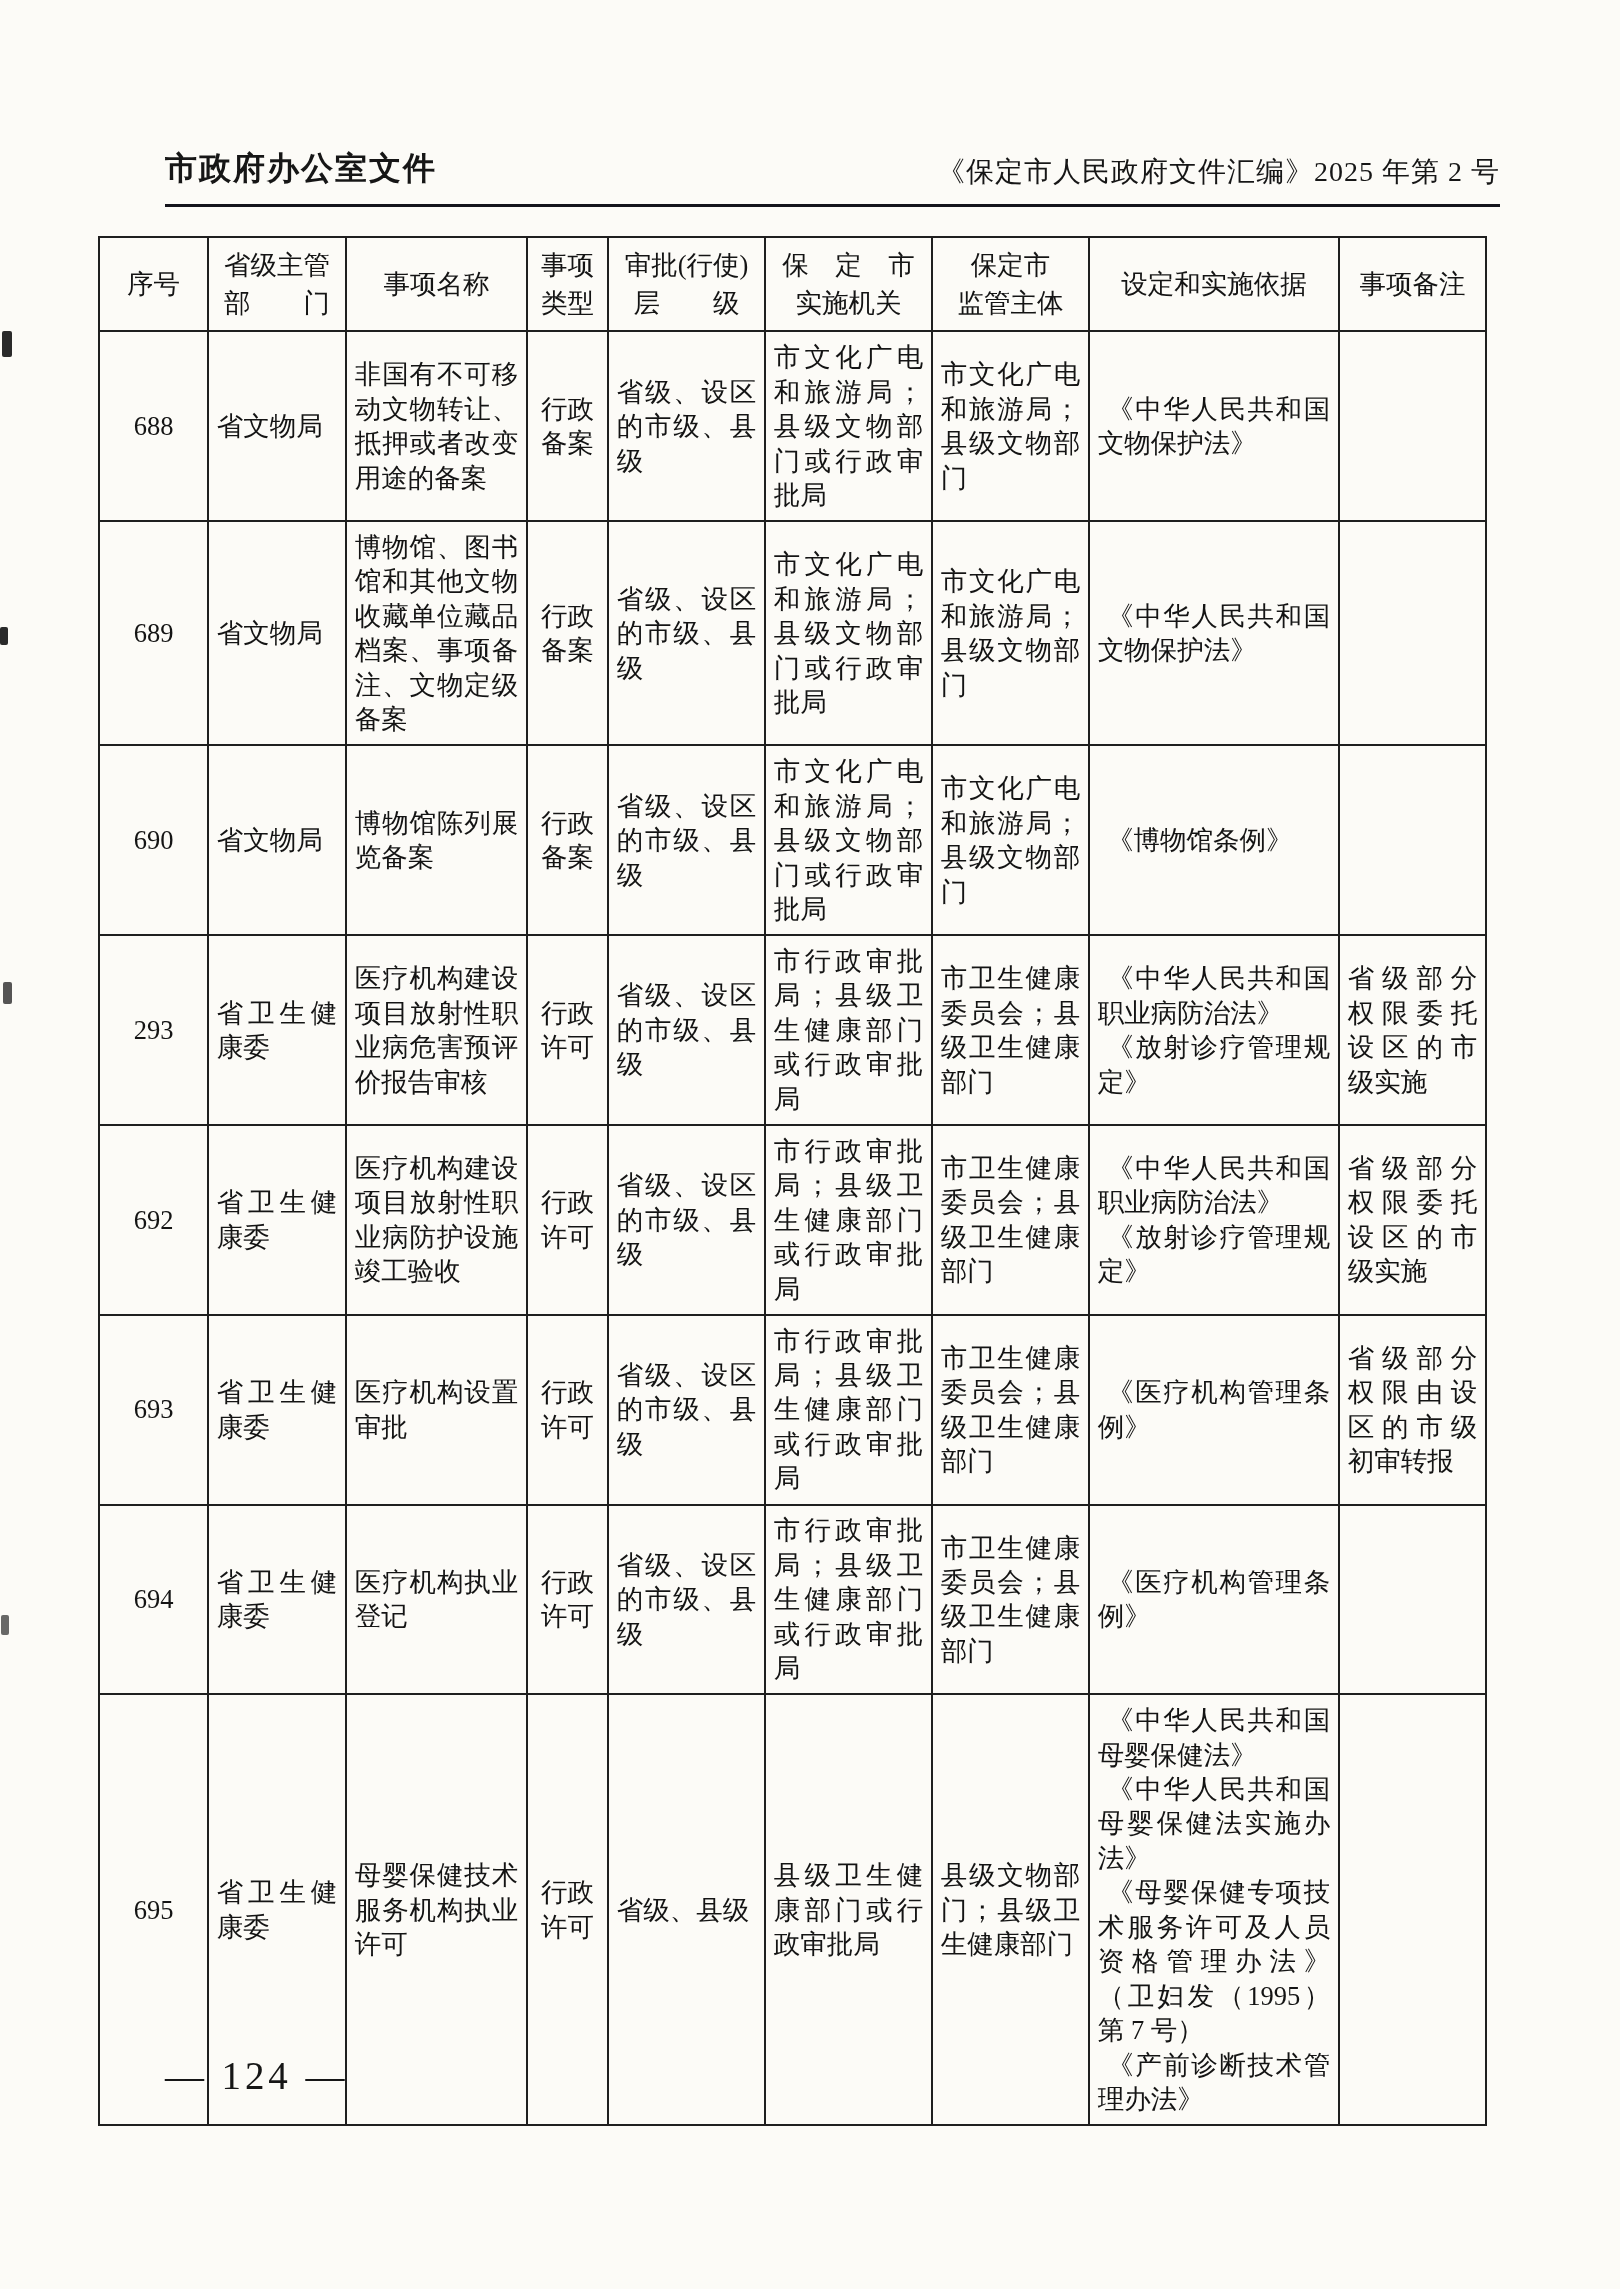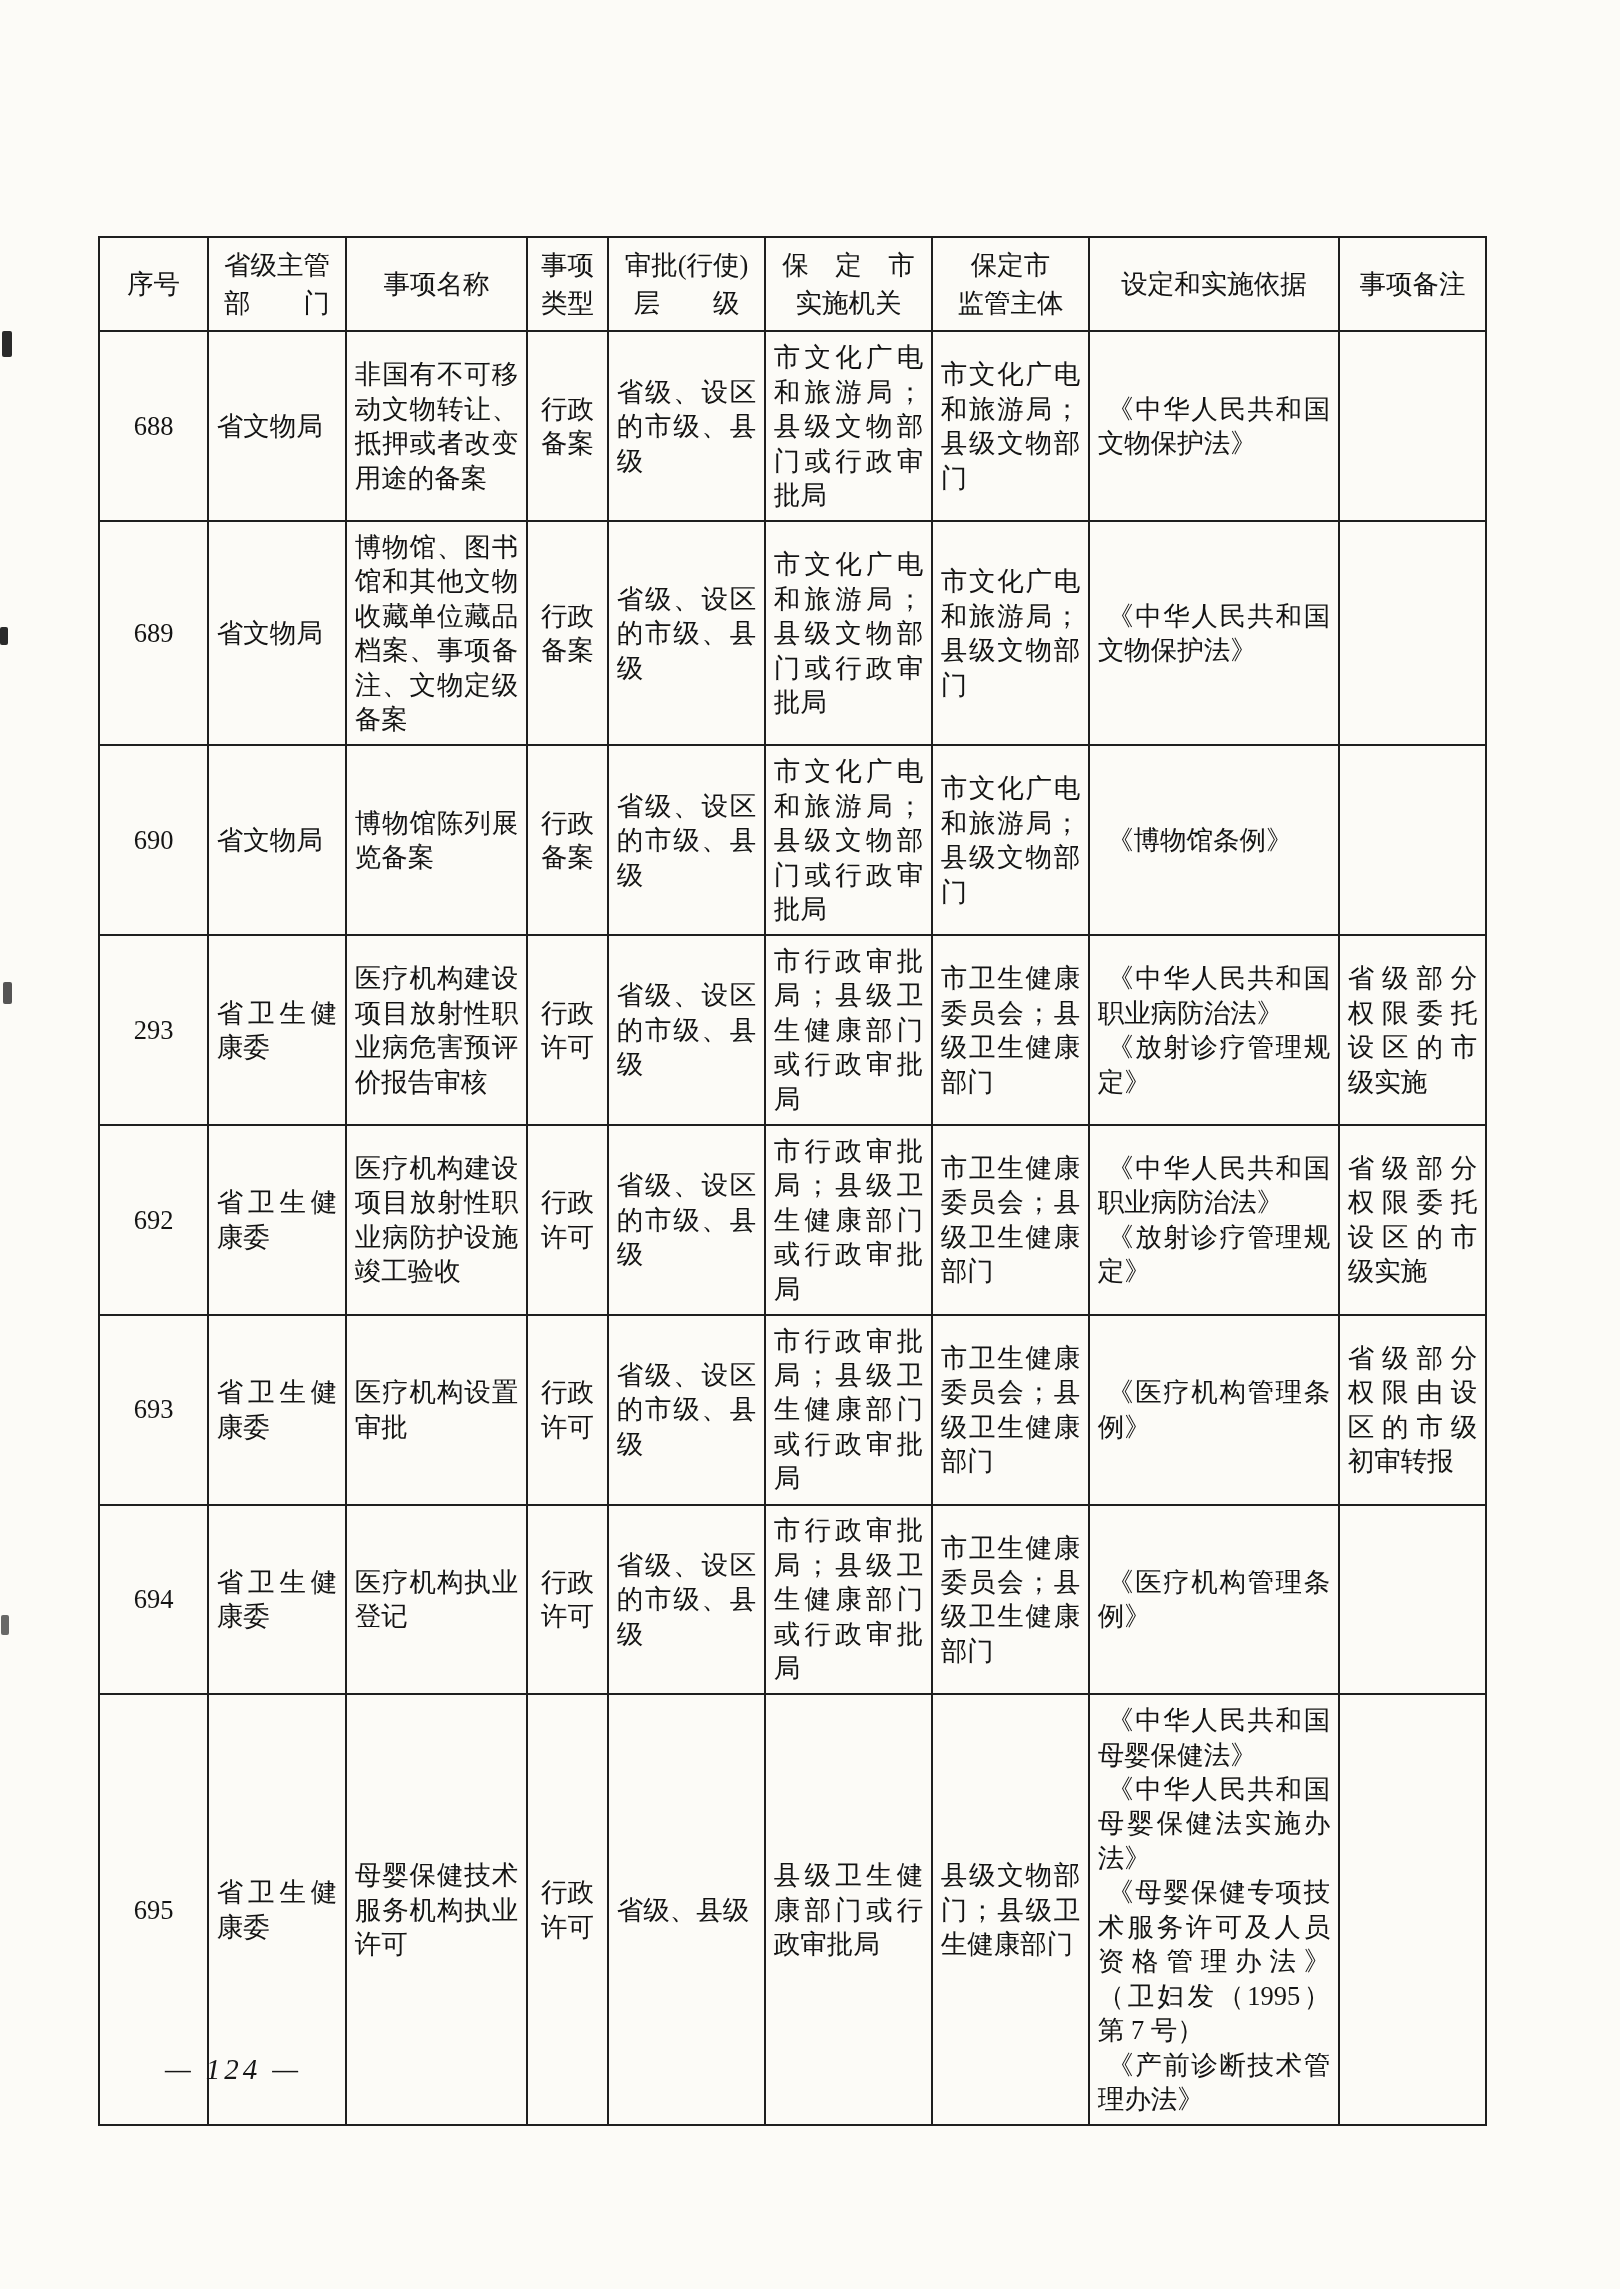--- a/index.html
+++ b/index.html
@@ -60,34 +60,38 @@
   td.col-seq, td.col-type{ text-align:center; }
   td.col-type{padding-left:3.9px;padding-right:3.9px;}
   td.col-note{padding-left:5.9px;padding-right:5.9px;}
   td.col-impl{padding-left:5.9px;padding-right:5.9px;}
   td.col-superv{padding-left:5.9px;padding-right:5.9px;}
   td.col-basis{padding-left:5.9px;padding-right:5.9px;}
   .basis-item{text-indent:0.35em;text-align:justify;}
   
   .page-number{
     position:absolute;left:165px;top:2053px;
-    font-size:29px;letter-spacing:3.9px;font-style:italic;
+    font-size:39px;letter-spacing:3.9px;
   }
   
   .artifact{position:absolute;background:#2a2a2a;border-radius:2px;}
   .a1{left:2px;top:331px;width:9.8px;height:25.5px;}
   .a2{left:0;top:627px;width:7.8px;height:17.6px;}
   .a3{left:2.9px;top:982px;width:8.8px;height:21.6px;opacity:.8;}
   .a4{left:1px;top:1615px;width:7.8px;height:19.6px;opacity:.7;}
 </style>
 </head>
 <body>
 
 <div class="page">
 
+  <div class="doc-header">
+    <span class="left-title">市政府办公室文件</span>
+    <span class="right-title">《保定市人民政府文件汇编》2025 年第 2 号</span>
+  </div>
 
   <table class="approval">
     <colgroup>
         <col class="col-seq">
         <col class="col-dept">
         <col class="col-name">
         <col class="col-type">
         <col class="col-level">
         <col class="col-impl">
         <col class="col-superv">

